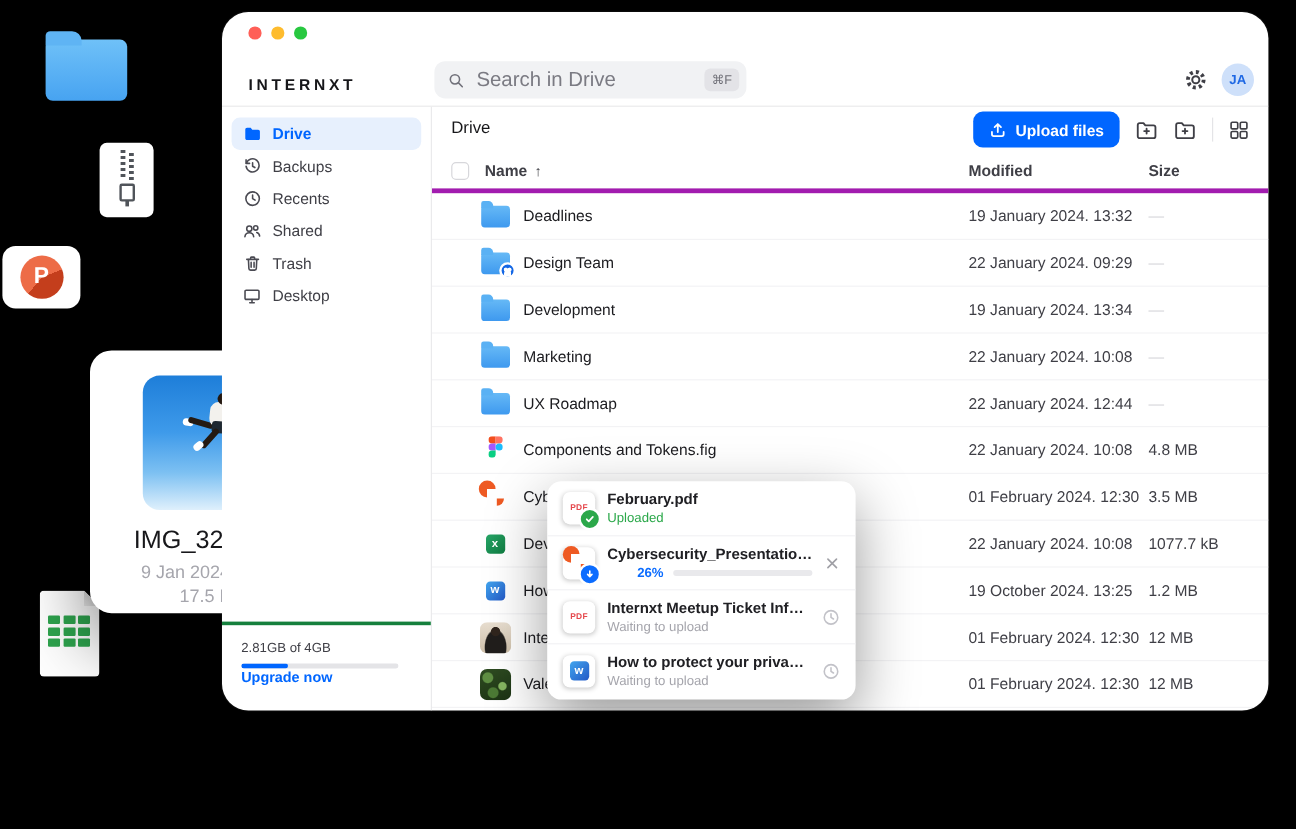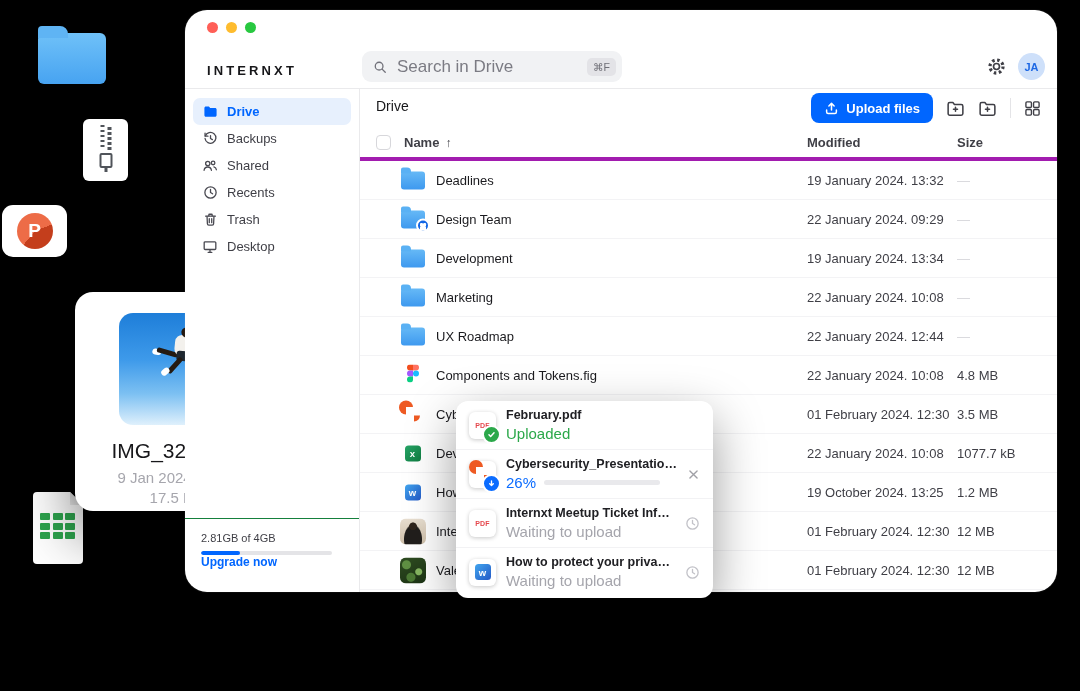--- a/index.html
+++ b/index.html
@@ -67,21 +67,21 @@
   .gear{position:absolute;right:51px;top:47px;}
   .avatar{position:absolute;right:12px;top:43px;width:27px;height:27px;border-radius:50%;background:#CEE0FA;
     display:flex;align-items:center;justify-content:center;font-size:11px;font-weight:bold;color:#1E68E4;}
 
   .win-body{display:flex;height:503px;}
   .sidebar{position:relative;width:175px;border-right:1px solid #EAEAEC;box-sizing:border-box;padding:9px 8px 0;}
   .side-item{height:27px;display:flex;align-items:center;gap:9px;padding:0 9px;border-radius:7px;
     font-size:13px;color:#3F3F46;}
   .side-item.active{background:#E7F0FD;color:#0066FF;font-weight:bold;}
   .s-ic{display:flex;width:16px;justify-content:center;}
-  .storage{position:absolute;left:0;right:0;bottom:0;height:74px;border-top:1px solid #15803d;
+  .storage{position:absolute;left:0;right:0;bottom:0;height:74px;border-top:3px solid #15803d;
     padding:13px 16px 0;box-sizing:border-box;}
   .usage{font-size:11px;color:#3F3F46;}
   .track{margin-top:7px;width:131px;height:4px;background:#E4E4E7;border-radius:2px;overflow:hidden;}
   .fill{height:100%;background:#0066FF;border-radius:2px;}
   .upgrade{margin-top:0;font-size:12px;font-weight:bold;color:#0066FF;}
 
   .main{position:relative;flex:1;}
   .main-title{position:absolute;left:16px;top:9px;font-size:14px;color:#17171A;}
   .actions{position:absolute;right:16px;top:4px;display:flex;align-items:center;gap:13px;}
   .upload-btn{height:30px;background:#0066FF;color:#fff;border:none;border-radius:8px;padding:0 13px;
@@ -141,24 +141,24 @@
   .pop-item + .pop-item{border-top:1px solid #F2F2F4;}
   .fcard{position:relative;width:27px;height:27px;flex:none;background:#fff;border-radius:6px;
     box-shadow:0 1px 4px rgba(0,0,0,.22);display:flex;align-items:center;justify-content:center;}
   .pdf-label{font-size:7px;font-weight:bold;color:#E5484D;letter-spacing:.03em;}
   .mini-badge{position:absolute;right:-5px;bottom:-5px;width:15px;height:15px;border-radius:50%;
     border:2px solid #fff;display:flex;align-items:center;justify-content:center;box-sizing:content-box;}
   .badge-check{background:#2BA84A;}
   .badge-down{background:#0B6CFF;}
   .pop-text{flex:1;min-width:0;}
   .pop-name{font-size:12.5px;font-weight:bold;color:#202024;white-space:nowrap;overflow:hidden;text-overflow:ellipsis;}
-  .pop-sub{margin-top:3px;font-size:15px;}
+  .pop-sub{margin-top:3px;font-size:11px;}
   .sub-uploaded{color:#2BA84A;}
   .sub-waiting{color:#A5A5AC;}
-  .sub-progress{display:flex;align-items:center;gap:8px;color:#0B6CFF;font-weight:normal;}
+  .sub-progress{display:flex;align-items:center;gap:8px;color:#0B6CFF;font-weight:bold;justify-content:flex-end;}
   .pbar{width:116px;height:5px;background:#E9E9EC;border-radius:3px;overflow:hidden;}
   .pfill{height:100%;background:#0B6CFF;border-radius:3px;}
   .pop-right{flex:none;display:flex;align-items:center;}
 </style>
 </head>
 <body>
 
 <div class="page">
 
   <div class="mac-folder"></div>
@@ -246,37 +246,37 @@
                 <svg width="15" height="15" viewBox="0 0 16 16" fill="none" stroke="#4A4A52" stroke-width="1.4" stroke-linecap="round" stroke-linejoin="round">
                   <path d="M2.2 2.4v3.1h3.1"></path>
                   <path d="M2.5 5.3A5.8 5.8 0 1 1 2.2 8"></path>
                   <path d="M8 5v3l2 1.2"></path>
                 </svg>
               </span>
               <span>Backups</span>
             </div>
             <div class="side-item">
               <span class="s-ic">
+                <svg width="15" height="15" viewBox="0 0 16 16" fill="none" stroke="#4A4A52" stroke-width="1.4" stroke-linecap="round" stroke-linejoin="round">
+                  <circle cx="8" cy="8" r="6"></circle>
+                  <path d="M8 4.8V8l2.2 1.4"></path>
+                </svg>
+              </span>
+              <span>Recents</span>
+            </div>
+            <div class="side-item">
+              <span class="s-ic">
                 <svg width="16" height="15" viewBox="0 0 16 16" fill="none" stroke="#4A4A52" stroke-width="1.4" stroke-linecap="round" stroke-linejoin="round">
                   <circle cx="5.6" cy="5.9" r="2.3"></circle>
                   <path d="M1.7 13.1c.3-2.2 1.9-3.5 3.9-3.5s3.6 1.3 3.9 3.5"></path>
                   <circle cx="11.3" cy="5.3" r="1.9"></circle>
                   <path d="M12.2 9.4c1.5.4 2.4 1.6 2.6 3.1"></path>
                 </svg>
               </span>
               <span>Shared</span>
-            </div>
-            <div class="side-item">
-              <span class="s-ic">
-                <svg width="15" height="15" viewBox="0 0 16 16" fill="none" stroke="#4A4A52" stroke-width="1.4" stroke-linecap="round" stroke-linejoin="round">
-                  <circle cx="8" cy="8" r="6"></circle>
-                  <path d="M8 4.8V8l2.2 1.4"></path>
-                </svg>
-              </span>
-              <span>Recents</span>
             </div>
             <div class="side-item">
               <span class="s-ic">
                 <svg width="15" height="15" viewBox="0 0 16 16" fill="none" stroke="#4A4A52" stroke-width="1.4" stroke-linecap="round" stroke-linejoin="round">
                   <path d="M2.8 4.4h10.4"></path>
                   <path d="M6.2 4.2V3.1c0-.4.3-.7.7-.7h2.2c.4 0 .7.3.7.7v1.1"></path>
                   <path d="M4.3 4.6l.4 8c0 .8.7 1.4 1.5 1.4h3.6c.8 0 1.5-.6 1.5-1.4l.4-8"></path>
                   <path d="M6.7 7.1v4.3M9.3 7.1v4.3"></path>
                 </svg>
               </span>

